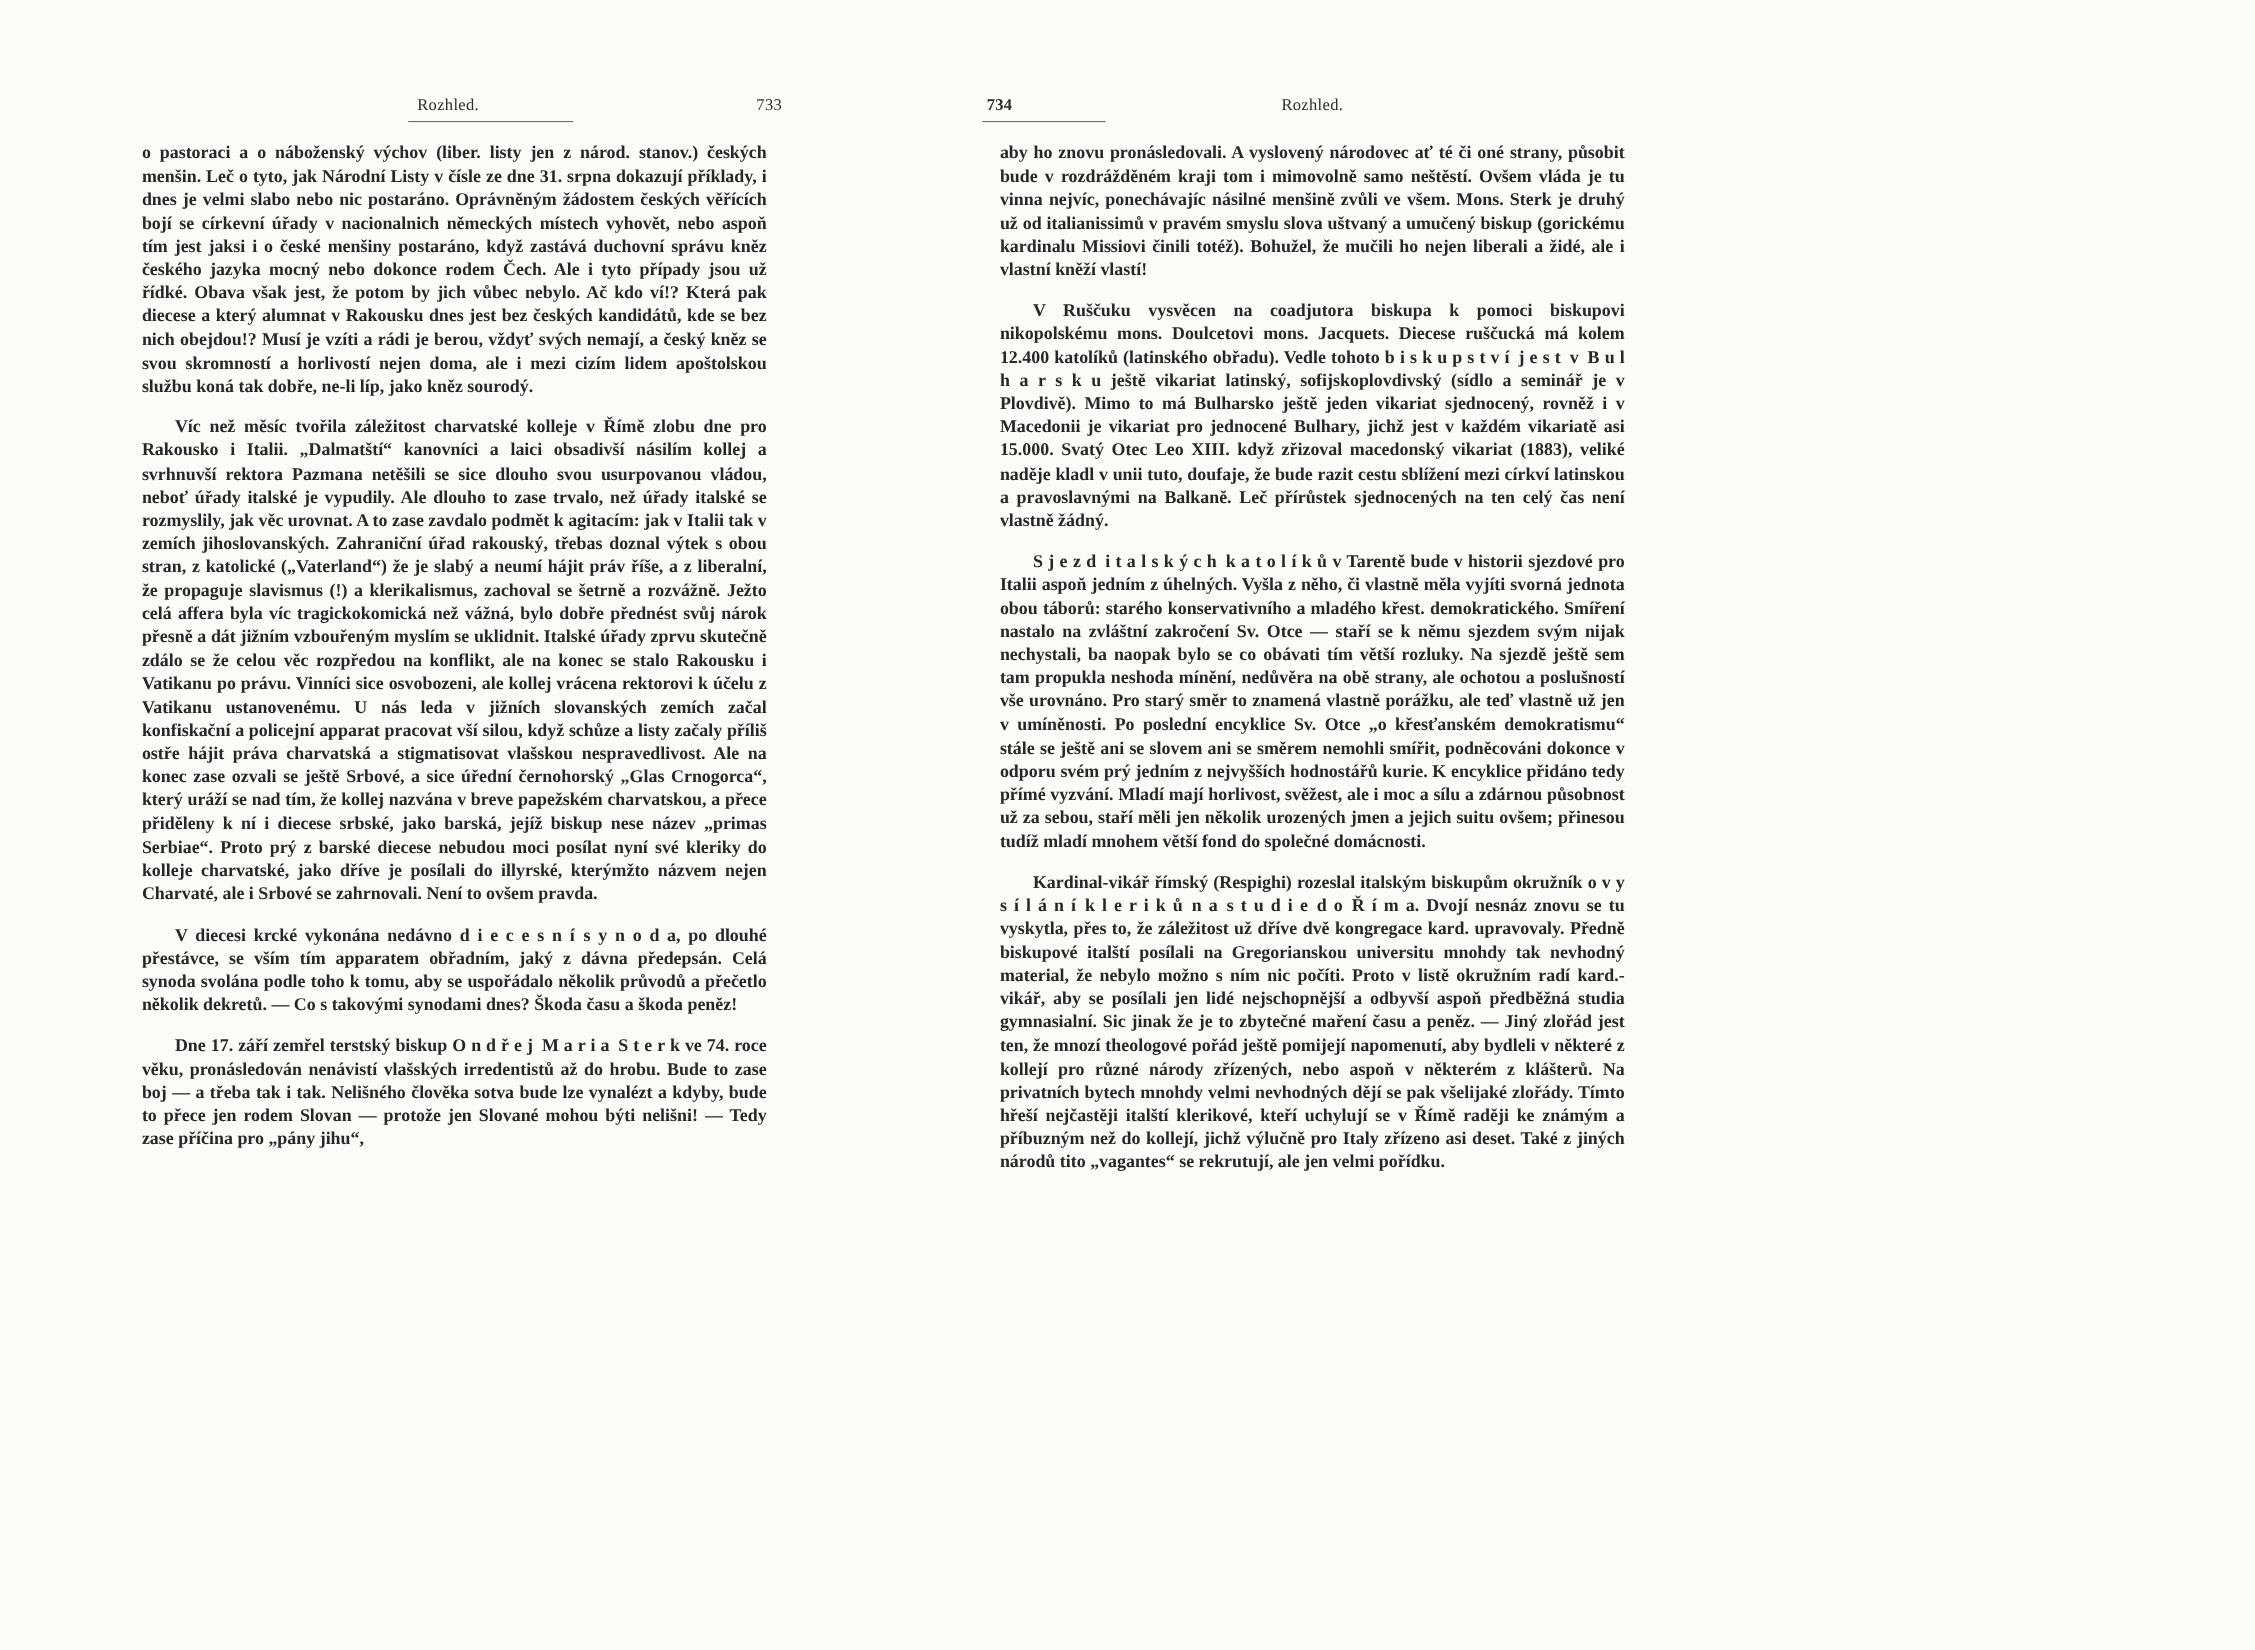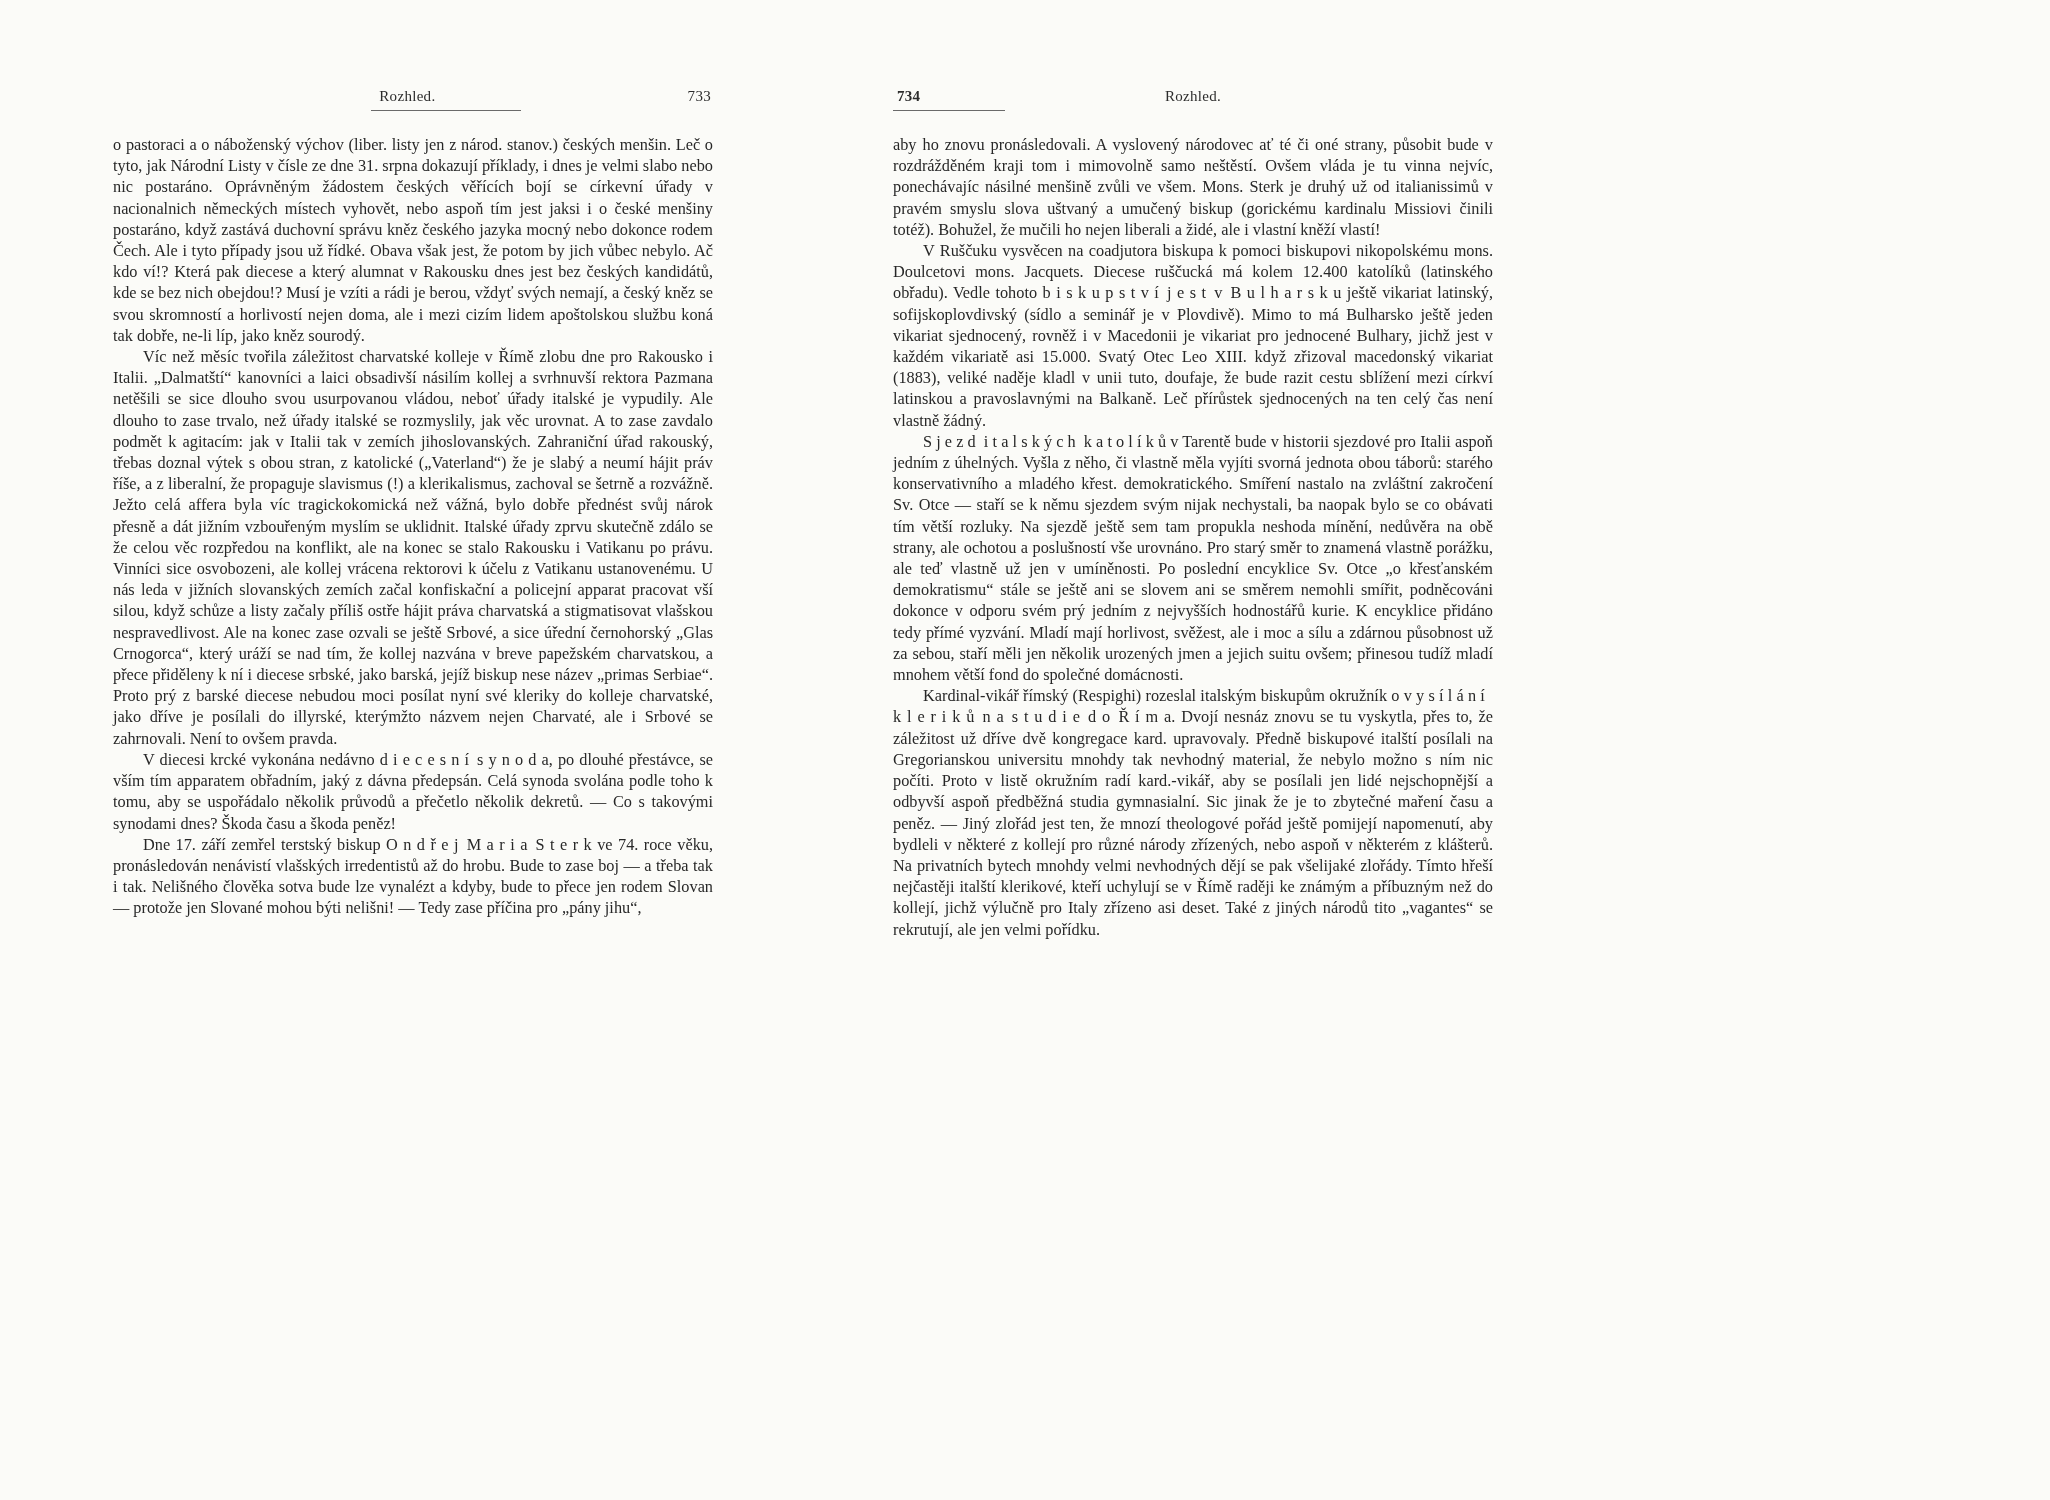--- a/index.html
+++ b/index.html
@@ -25,21 +25,20 @@
     width: 600px;
   }
   .page-left  { left: 113px; }
   .page-right { left: 893px; }
 
   .running-head {
     position: relative;
     height: 24px;
     font-size: 15px;
     letter-spacing: 0.3px;
-    margin-bottom: 22px;
     color: #2c2c2c;
   }
   .page-left .rh-title {
     position: absolute;
     left: 50%;
     transform: translateX(-60%);
     top: 0;
   }
   .page-left .rh-page {
     position: absolute;
@@ -75,22 +74,23 @@
     width: 112px;
   }
 
   .body-text {
     font-size: 16.3px;
     line-height: 21.2px;
     text-align: justify;
     color: #272727;
   }
   .body-text p {
-    margin: 0;
+    margin: 16px;
     text-indent: 30px;
+    font-weight: bold;
   }
   .body-text p.no-indent {
     text-indent: 0;
   }
 </style>
 </head>
 <body>
 
 <div class="spread">
 

